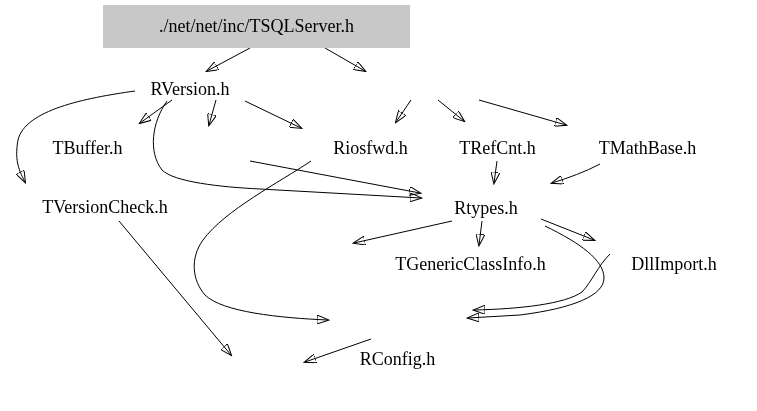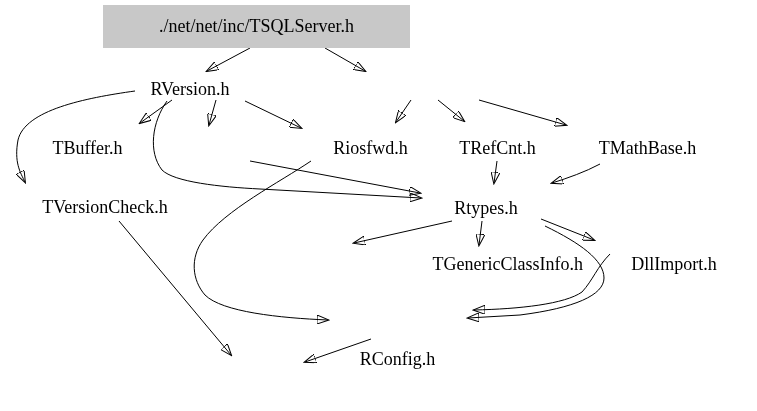--- a/index.html
+++ b/index.html
@@ -58,20 +58,20 @@
 
   <div class="node" style="left:442px; top:136px; width:111px;">TRefCnt.h</div>
 
   <div class="node" style="left:575px; top:136px; width:145px;">TMathBase.h</div>
 
   <div class="node" style="left:10px; top:195px; width:190px;">TVersionCheck.h</div>
 
   <div class="node" style="left:435px; top:196px; width:102px;">Rtypes.h</div>
 
 
-  <div class="node" style="left:358px; top:252px; width:225px;text-align:right;">TGenericClassInfo.h</div>
+  <div class="node" style="left:358px; top:252px; width:225px;">TGenericClassInfo.h</div>
 
   <div class="node" style="left:613px; top:252px; width:122px;">DllImport.h</div>
 
   <div class="node" style="left:338px; top:311px; width:119px;margin-top:36px;">RConfig.h</div>
 
 
 </div>
 
 </body></html>

